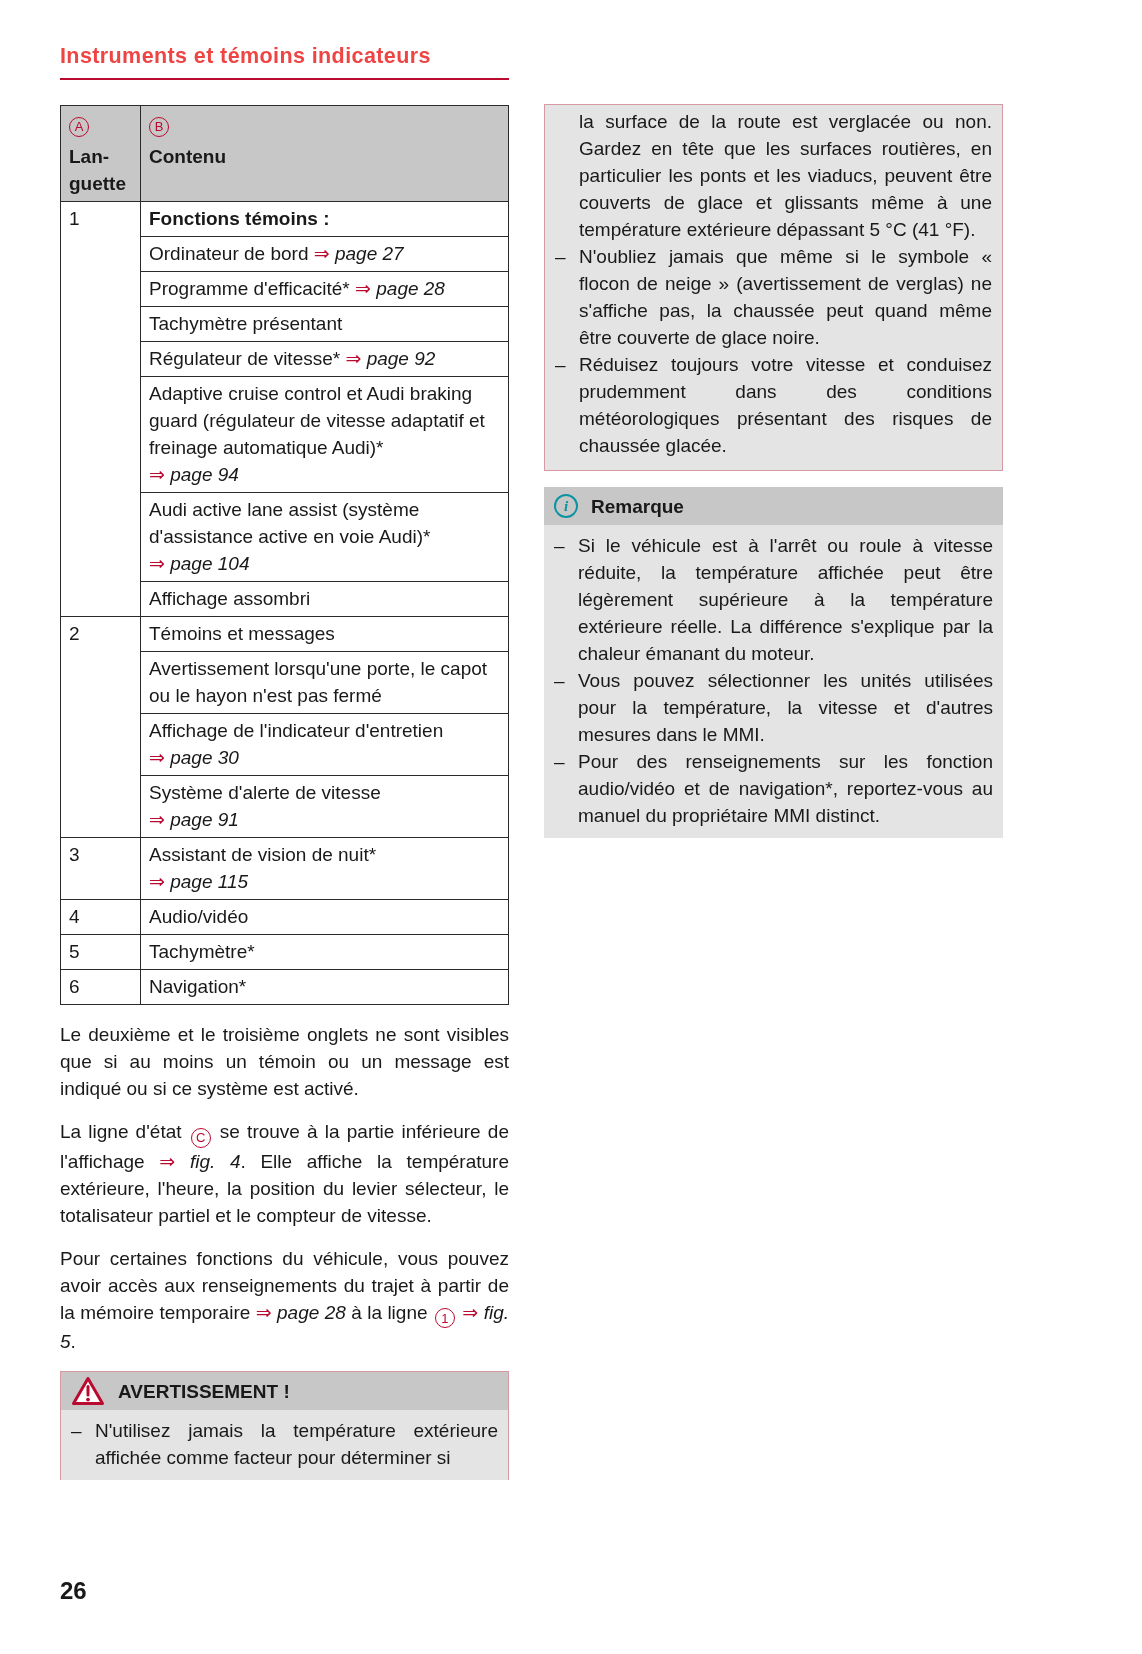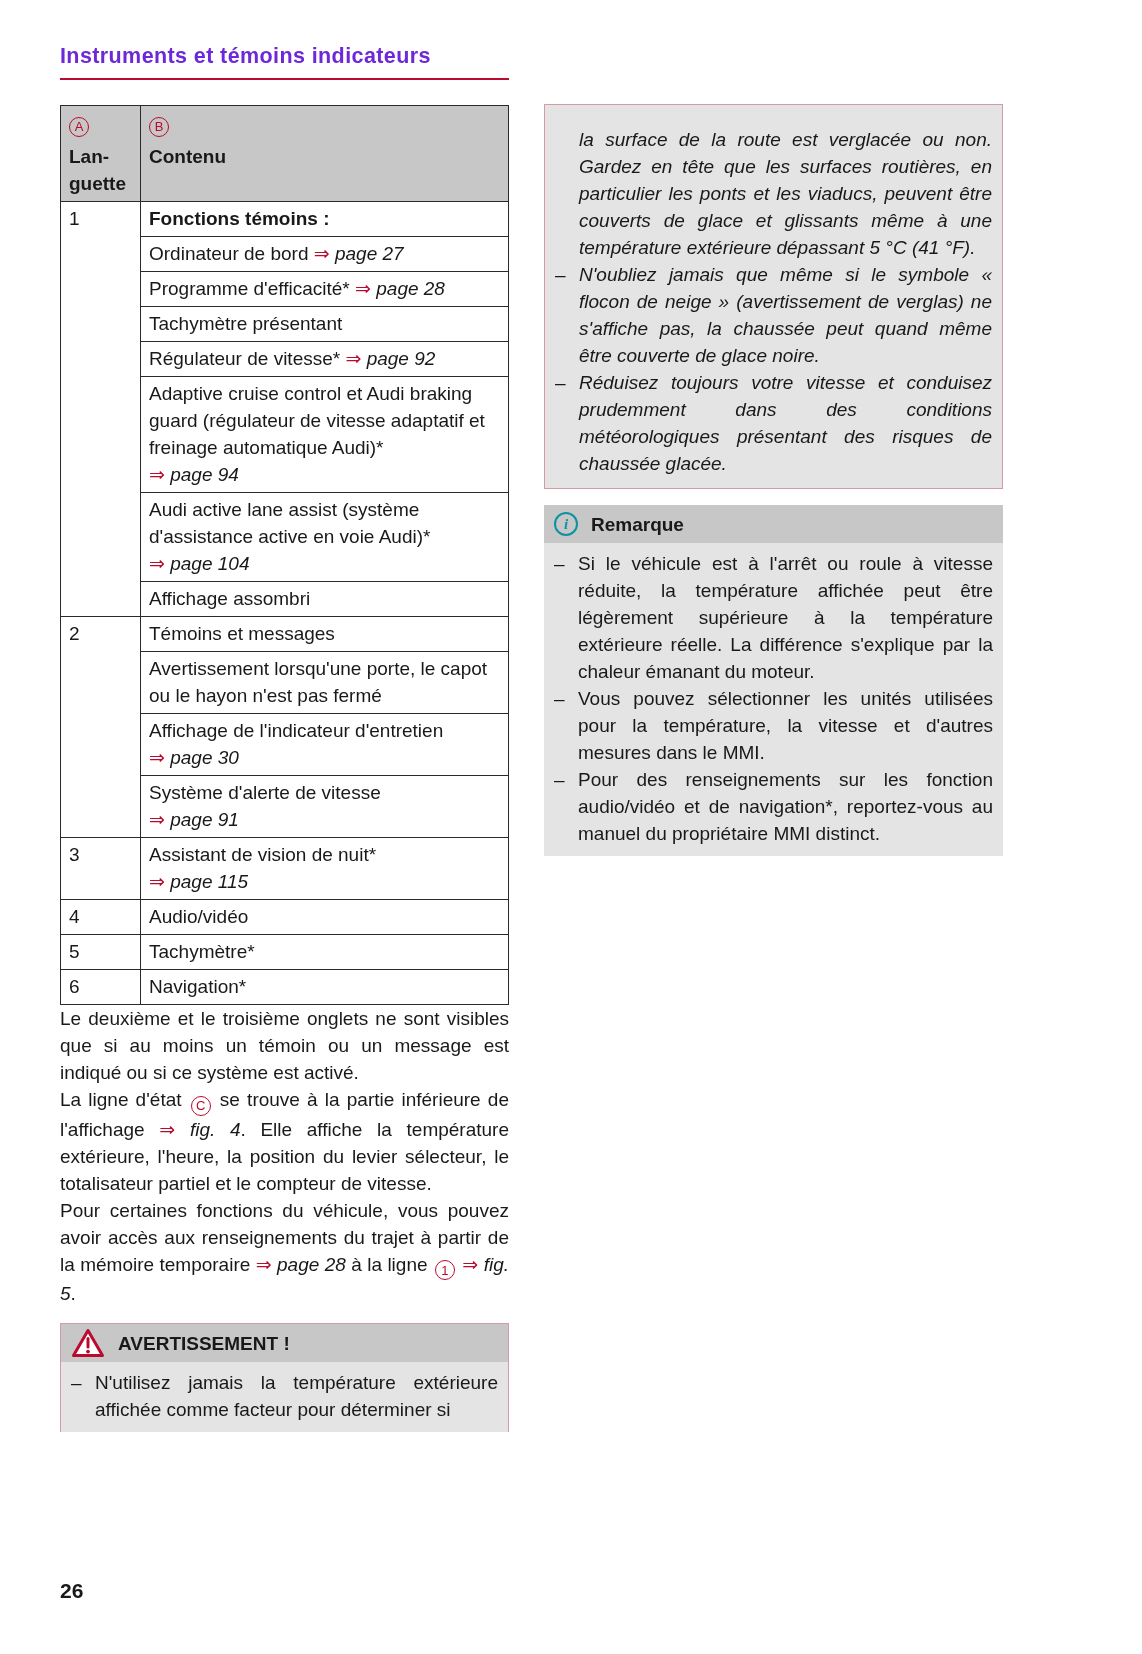--- a/index.html
+++ b/index.html
@@ -10,21 +10,21 @@
     background: #ffffff;
     font-family: "Liberation Sans", "DejaVu Sans", sans-serif;
     font-size: 19px;
     line-height: 27px;
     color: #191919;
     overflow: hidden;
   }
   .col-left  { position: absolute; left: 60px;  top: 44px;  width: 449px; }
   .col-right { position: absolute; left: 544px; top: 104px; width: 459px; }
 
-  .doc-title { font-size: 21.5px; line-height: 25px; font-weight: bold; letter-spacing: .4px; color: #6d28d9; }
+  .doc-title { font-size: 21.5px; line-height: 25px; font-weight: bold; letter-spacing: .4px; color: #ef4444; }
   .title-rule { height: 2px; background: #bb0a30; margin-top: 9px; }
 
   table.info-table { border-collapse: collapse; width: 100%; margin-top: 25px; }
   .info-table th, .info-table td {
     border: 1px solid #2a2a2a;
     padding: 3px 8px 4px 8px;
     vertical-align: top; text-align: left;
   }
   .info-table thead th { background: #c6c7c6; font-weight: normal; }
   .th-label { font-weight: bold; }
@@ -36,49 +36,49 @@
     display: inline-flex; align-items: center; justify-content: center;
     width: 20px; height: 20px;
     border: 1.5px solid #bb0a30; border-radius: 50%;
     color: #bb0a30; font-size: 13px; line-height: 1; font-style: normal;
   }
   .circle.inline { vertical-align: -4px; margin: 0 2px; }
 
   .arrow { color: #bb0a30; font-style: normal; }
   .ref { font-style: italic; text-align: right; }
 
-  .para { margin-top: 0; text-align: justify; }
+  .para { margin-top: 16px; text-align: justify; }
 
   .box { margin-top: 16px; }
   .box-header {
     display: flex; align-items: center; gap: 13px;
     background: #c6c7c6; padding: 4px 10px; min-height: 38px;
     font-weight: bold;
   }
   .box-body { background: #e3e4e3; padding: 7px 10px 9px 10px; }
 
   .warn-first { border: 1px solid #d79aa4; border-bottom: none; }
   .warn-cont  { border: 1px solid #d79aa4; margin-top: 0; }
-  .warn-cont .box-body { padding: 21px 10px 11px 10px; font-style: italic; }
+  .warn-cont .box-body { padding: 3px 10px 11px 10px; }
 
   .bullet { display: flex; }
   .dash   { flex: 0 0 24px; }
   .btext  { flex: 1; text-align: justify; }
   .cont   { margin-left: 24px; text-align: justify; }
 
   .info-circle {
     display: inline-flex; align-items: center; justify-content: center;
     width: 24px; height: 24px;
     border: 2px solid #0c93a2; border-radius: 50%;
     color: #0c93a2; font-size: 15px; font-weight: bold; font-style: italic;
     font-family: "Liberation Serif", serif;
     flex: 0 0 24px;
   }
 
-  .page-num { position: absolute; left: 60px; top: 1577px; font-size: 21px; font-weight: bold; }
+  .page-num { position: absolute; left: 60px; top: 1577px; font-size: 24px; font-weight: bold; }
 </style>
 </head>
 <body>
 
 <div class="page">
 
   <div class="col-left">
 
     <div class="doc-title">Instruments et témoins indicateurs</div>
     <div class="title-rule"></div>

